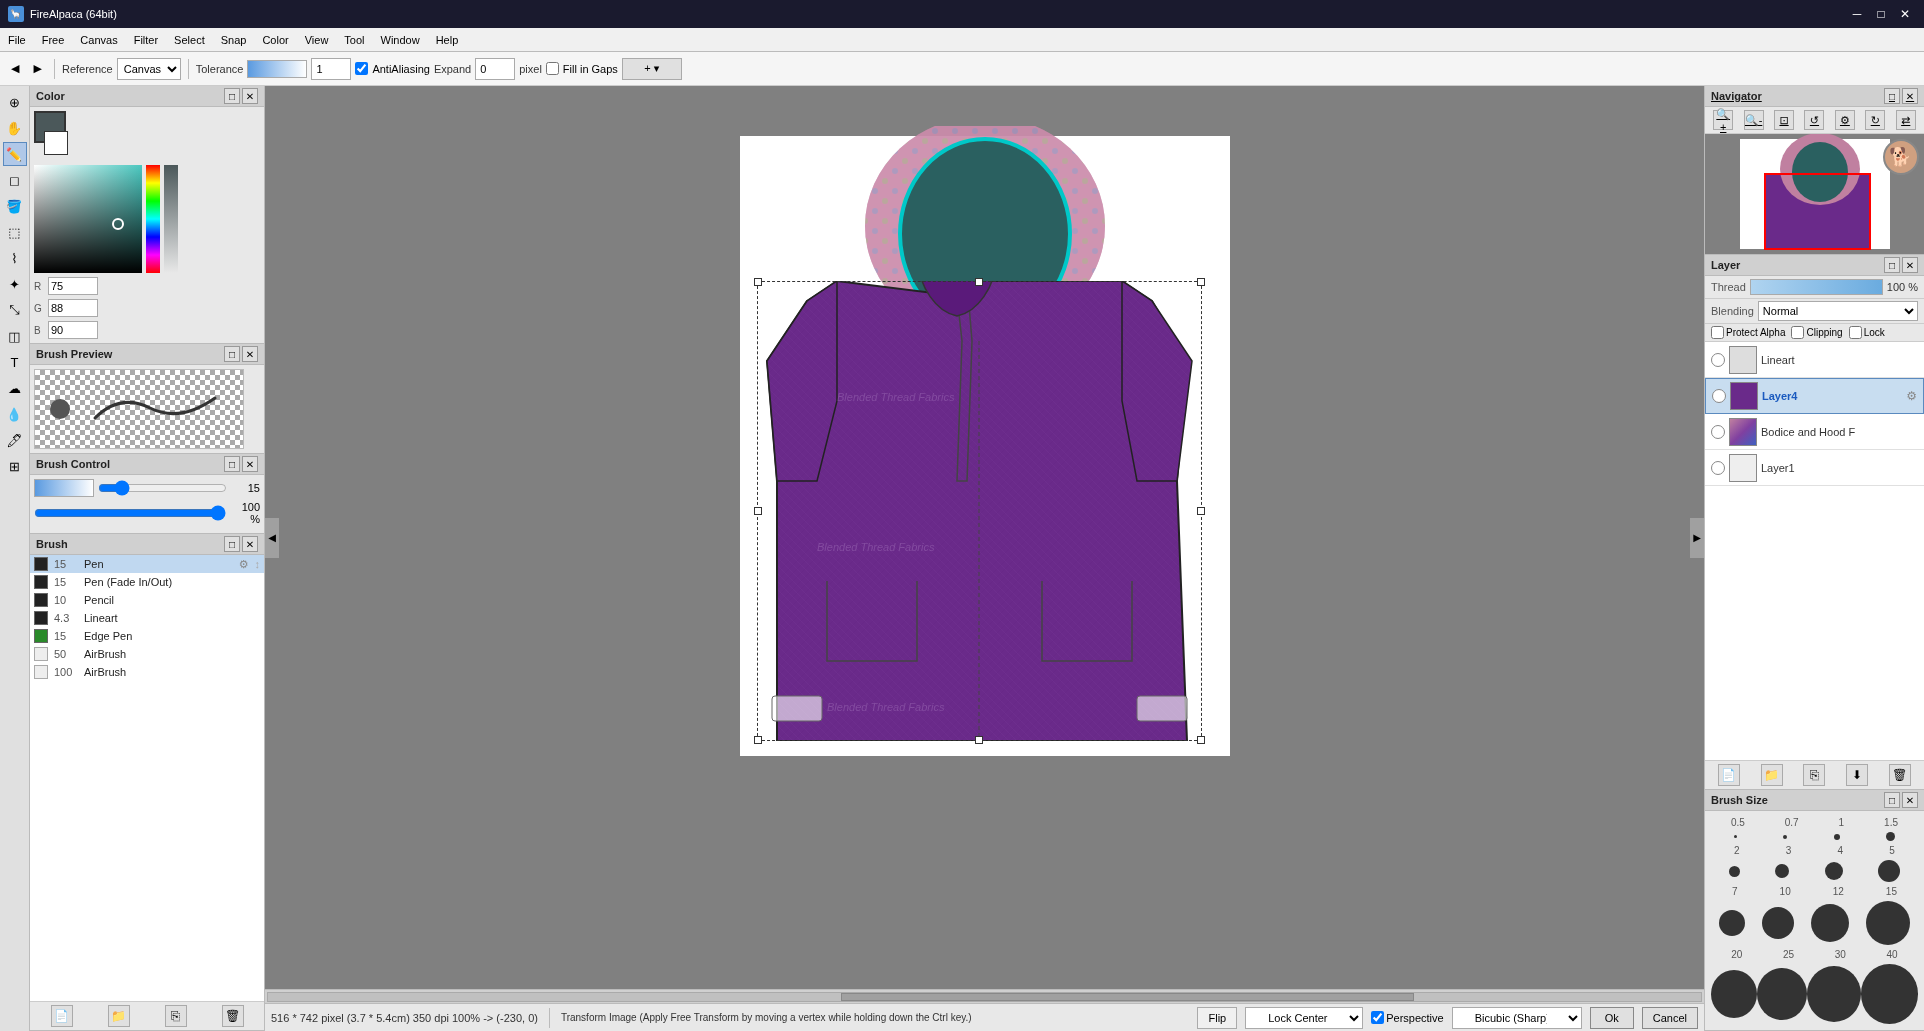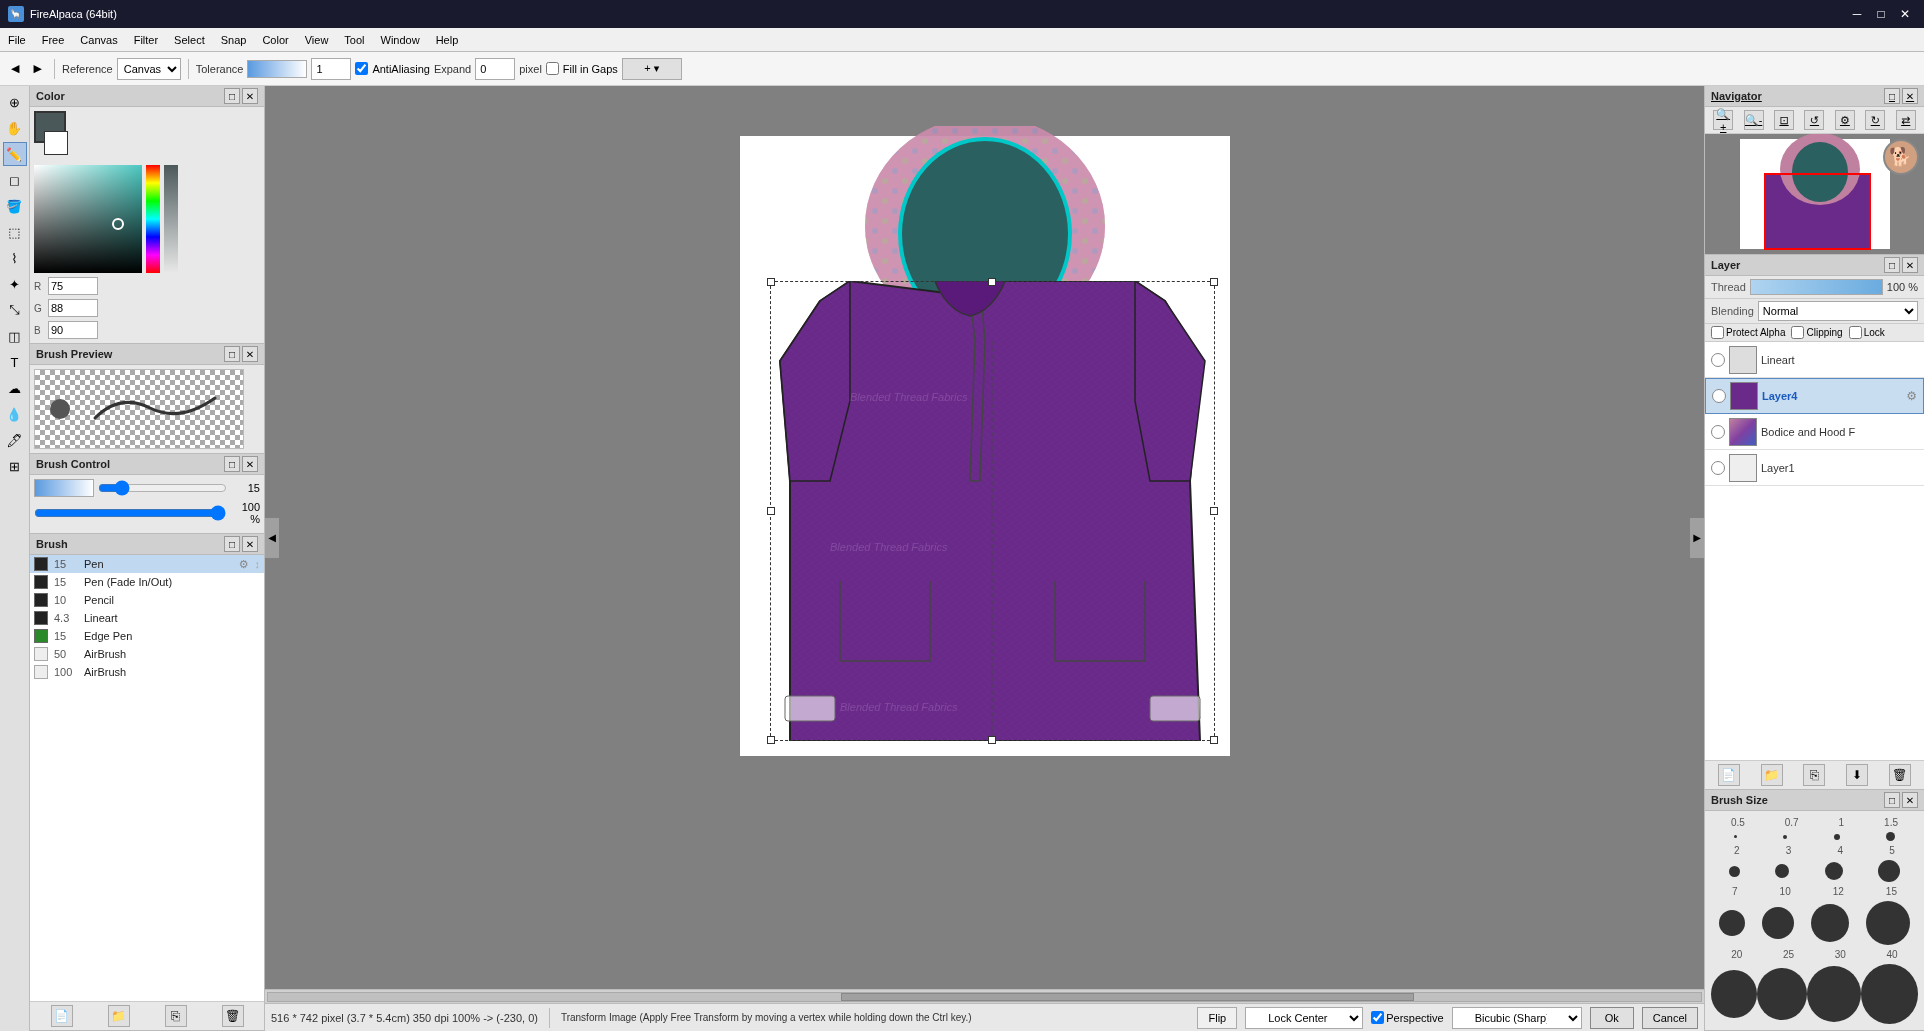--- a/index.html
+++ b/index.html
@@ -389,21 +389,21 @@
             <defs>
               <pattern id="pattern" patternUnits="userSpaceOnUse" width="20" height="20">
                 <rect width="20" height="20" fill="#d090b0"></rect>
                 <circle cx="5" cy="5" r="3" fill="#80a0d0" opacity="0.7"></circle>
                 <circle cx="15" cy="15" r="3" fill="#a0c080" opacity="0.7"></circle>
               </pattern>
             </defs>
           </svg>
         </div>
 
-        <div style="position:absolute;top:145px;left:30px;width:445px;height:460px;">
+        <div style="position:absolute;top:145px;left:17px;width:445px;height:460px;">
           <svg width="445" height="460" viewBox="0 0 445 460">
             <defs>
               <pattern id="fabricPattern" patternUnits="userSpaceOnUse" width="8" height="8">
                 <rect width="8" height="8" fill="#6a2a8a"></rect>
                 <line x1="0" y1="0" x2="8" y2="8" stroke="#7a3a9a" stroke-width="0.5" opacity="0.5"></line>
                 <line x1="0" y1="8" x2="8" y2="0" stroke="#5a1a7a" stroke-width="0.5" opacity="0.3"></line>
               </pattern>
               <pattern id="watermark" patternUnits="userSpaceOnUse" width="200" height="60">
                 <text x="10" y="40" font-size="12" fill="rgba(180,140,200,0.3)" font-style="italic">Blended Thread Fabrics</text>
               </pattern>

